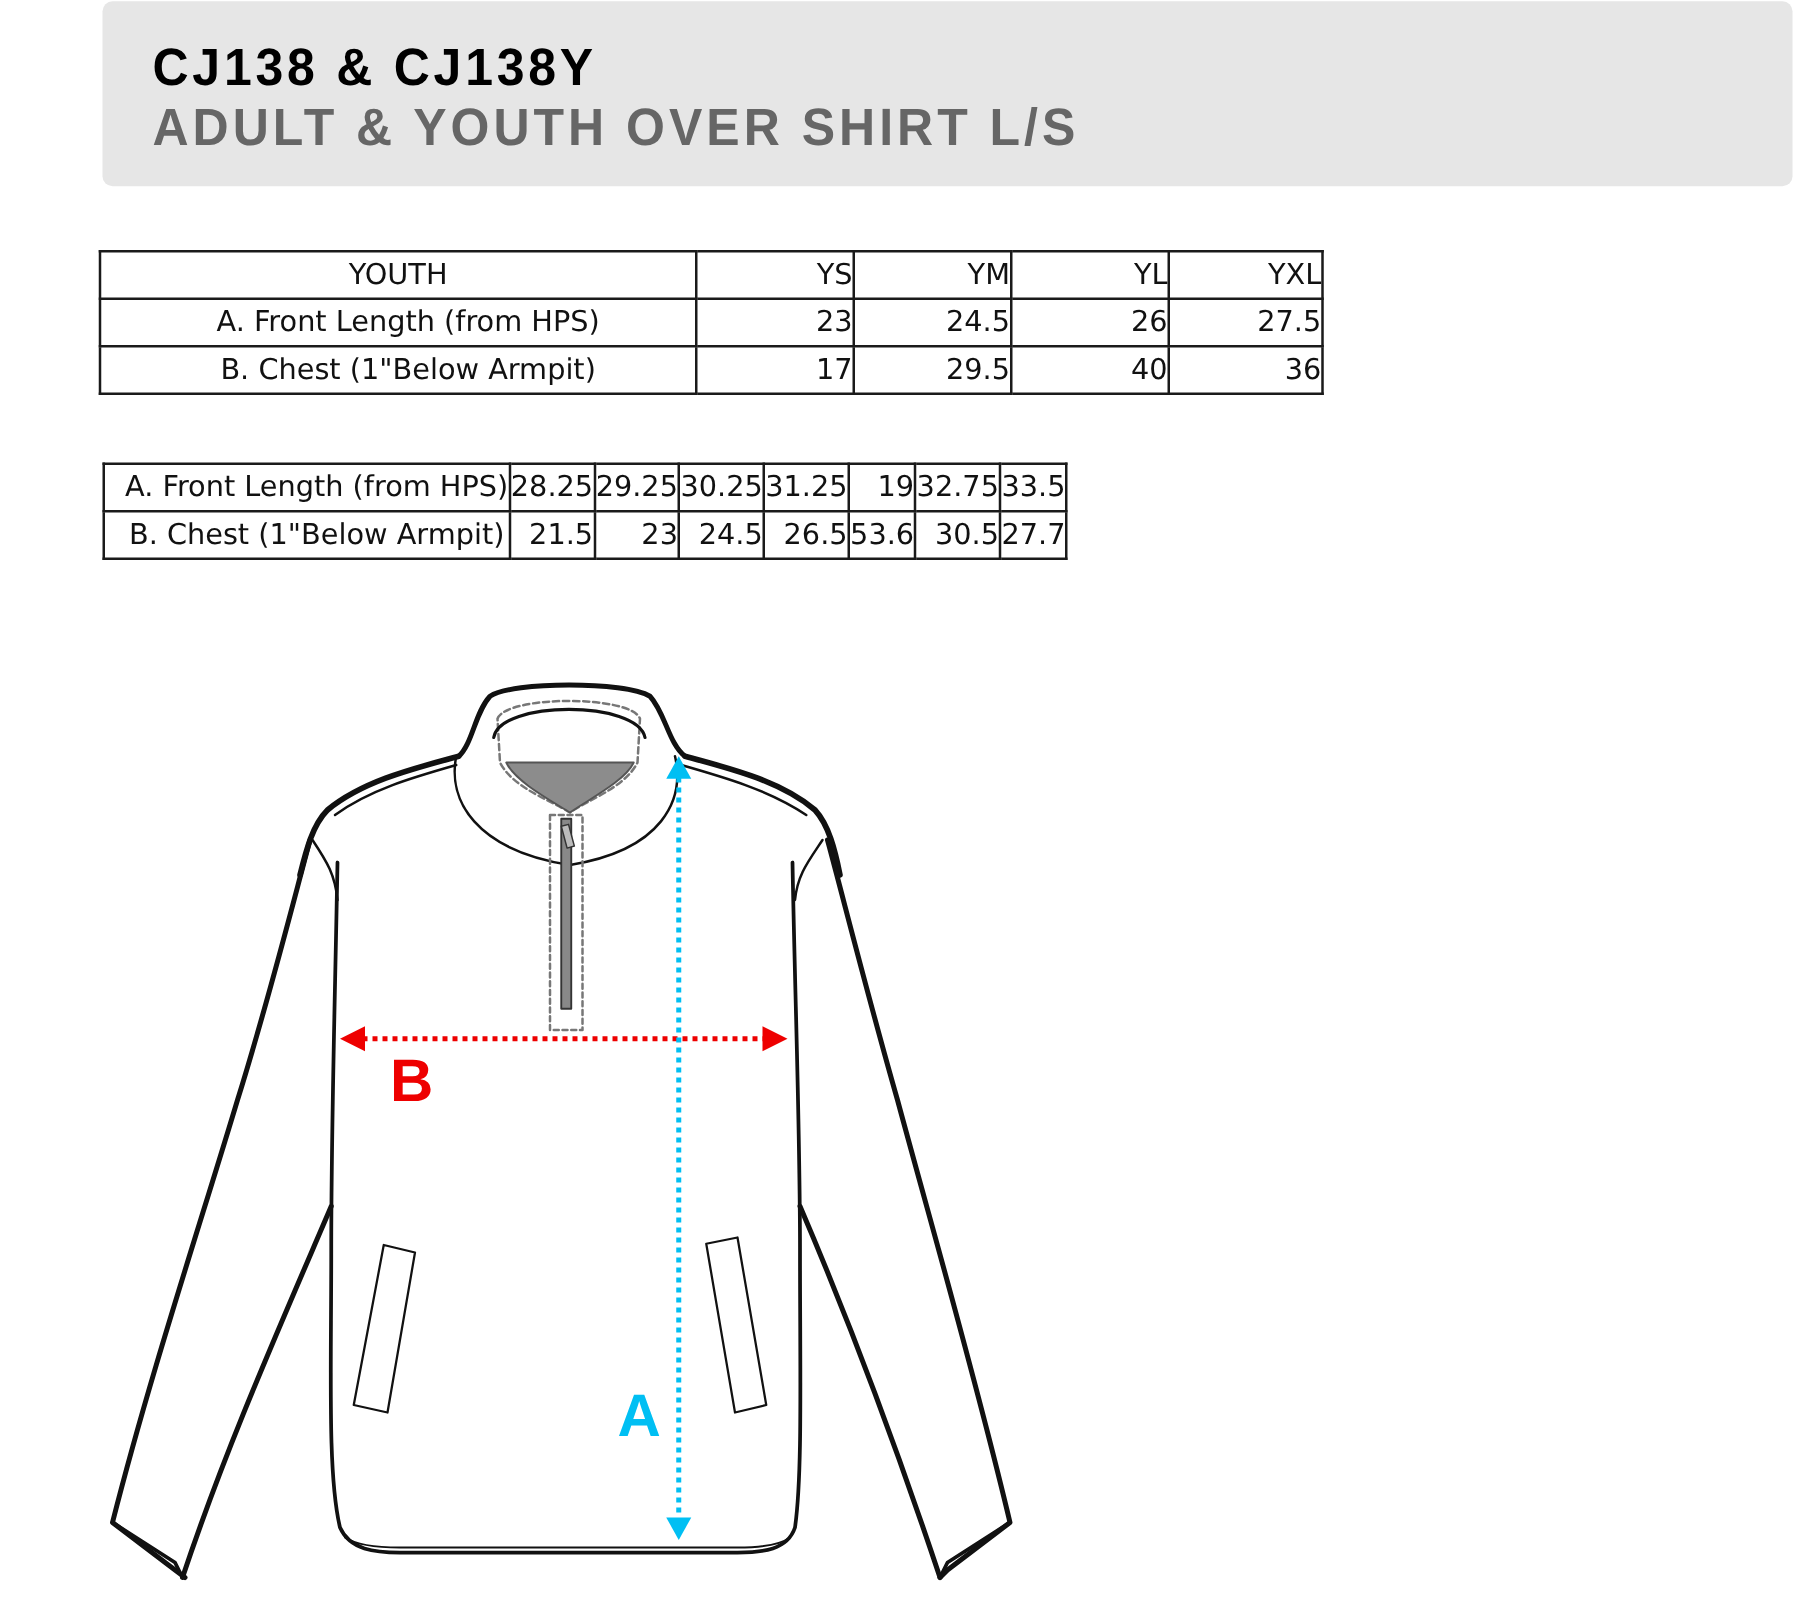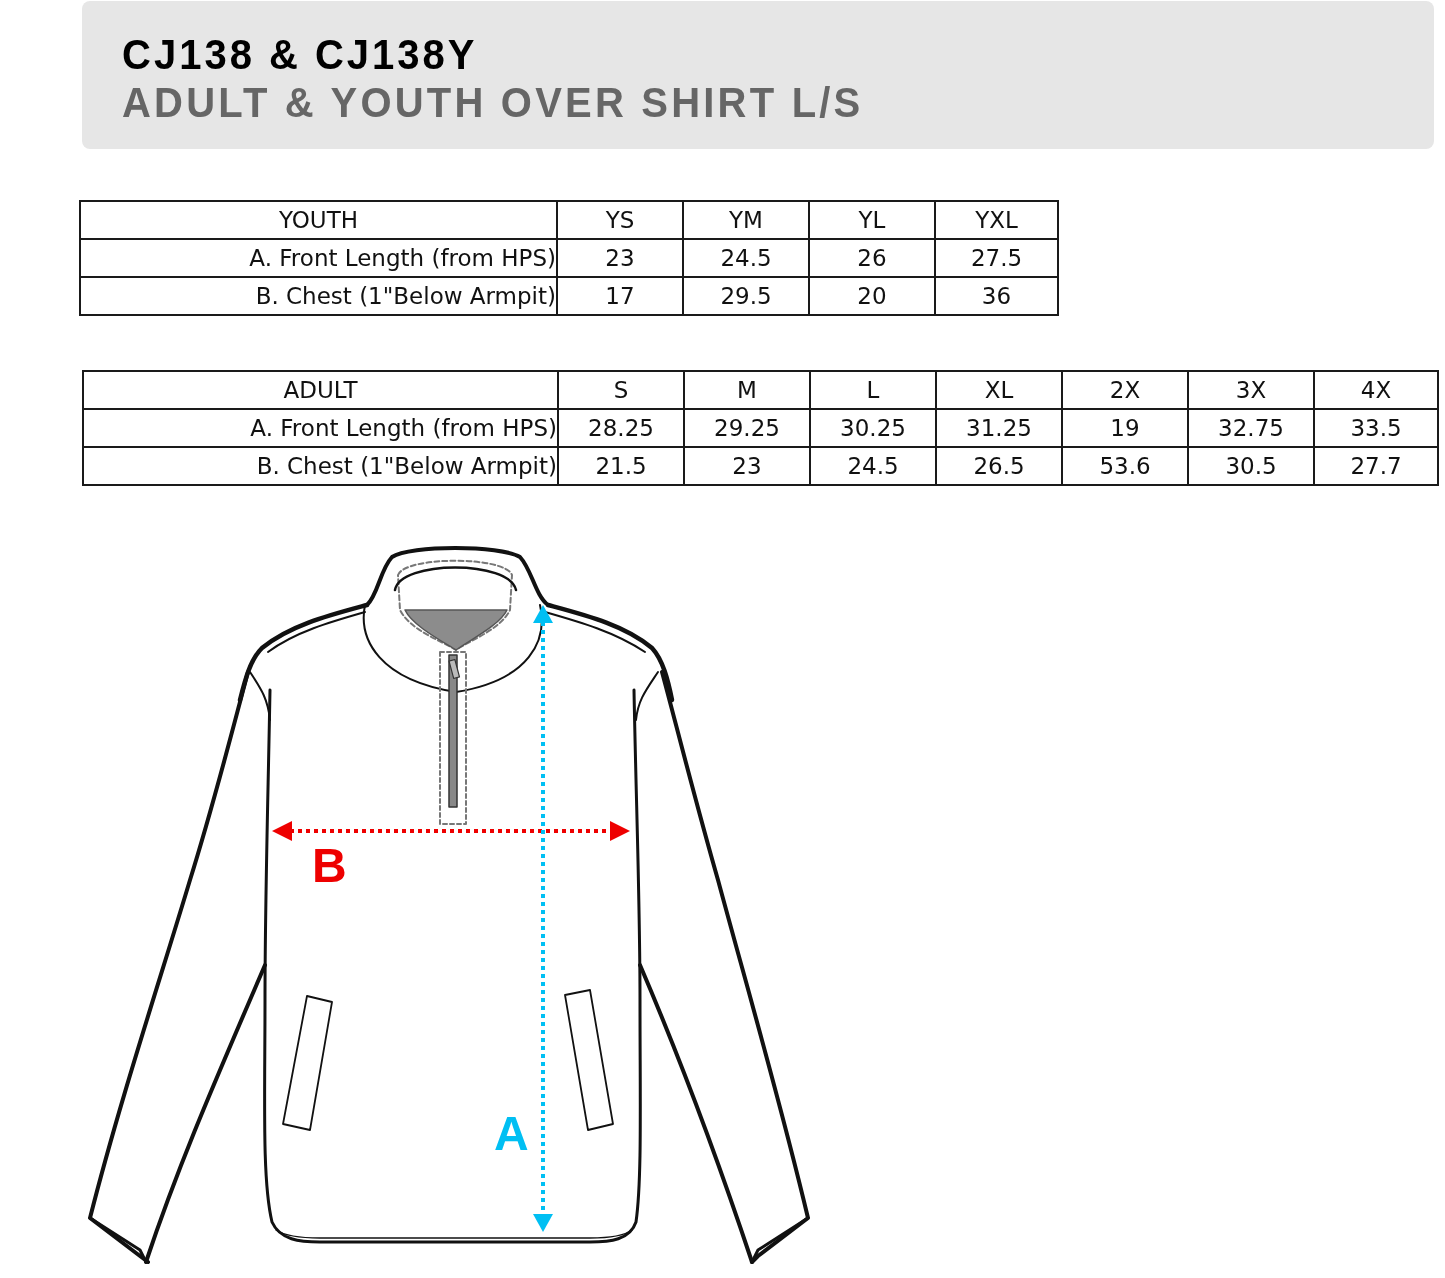--- a/index.html
+++ b/index.html
@@ -18,24 +18,24 @@
     position:absolute; left:122px; top:78px; font-family:"Liberation Sans", sans-serif;
     font-weight:bold; font-size:40px; letter-spacing:3.2px; color:#666; line-height:46px;
     transform:scaleY(1.05); transform-origin:left top;
   }
 
   table.size-table {
     position:absolute; border-collapse:collapse;
     font-family:"DejaVu Sans", sans-serif; font-size:23px; color:#111;
   }
   table.size-table td {
-    border:2px solid #1a1a1a; height:36px; padding:0; text-align:center;
+    border:2px solid #1a1a1a; height:36px; padding:0; text-align:right;
     line-height:36px; white-space:nowrap;
   }
-  table.size-table td.label { text-align:right; padding-left:16px; }
+  table.size-table td.label { text-align:center; padding-left:16px; }
   table.size-table td.group { text-align:center; }
 
   #youth-table { left:79px; top:200px;border-radius:14px; }
   #adult-table { left:82px; top:370px; }
 
   .diagram { position:absolute; left:0; top:500px; width:900px; height:778px; }
   .label-b {
     position:absolute; left:312px; top:840px; font-family:"Liberation Sans", sans-serif;
     font-weight:bold; font-size:48px; color:#ee0000; line-height:52px;
   }
@@ -64,38 +64,28 @@
     <td class="label">A. Front Length  (from HPS)</td>
     <td>23</td>
     <td>24.5</td>
     <td>26</td>
     <td>27.5</td>
   </tr>
   <tr>
     <td class="label">B. Chest (1"Below Armpit)</td>
     <td>17</td>
     <td>29.5</td>
-    <td>20</td>
+    <td>40</td>
     <td>36</td>
   </tr>
 </tbody>
   </table>
 
 <table class="size-table" id="adult-table">
   <tbody>
-      <tr>
-    <td class="group" style="width:473px">ADULT</td>
-    <td style="width:124px">S</td>
-    <td style="width:124px">M</td>
-    <td style="width:124px">L</td>
-    <td style="width:124px">XL</td>
-    <td style="width:124px">2X</td>
-    <td style="width:124px">3X</td>
-    <td style="width:122px">4X</td>
-  </tr>
   <tr>
     <td class="label">A. Front Length  (from HPS)</td>
     <td>28.25</td>
     <td>29.25</td>
     <td>30.25</td>
     <td>31.25</td>
     <td>19</td>
     <td>32.75</td>
     <td>33.5</td>
   </tr>

